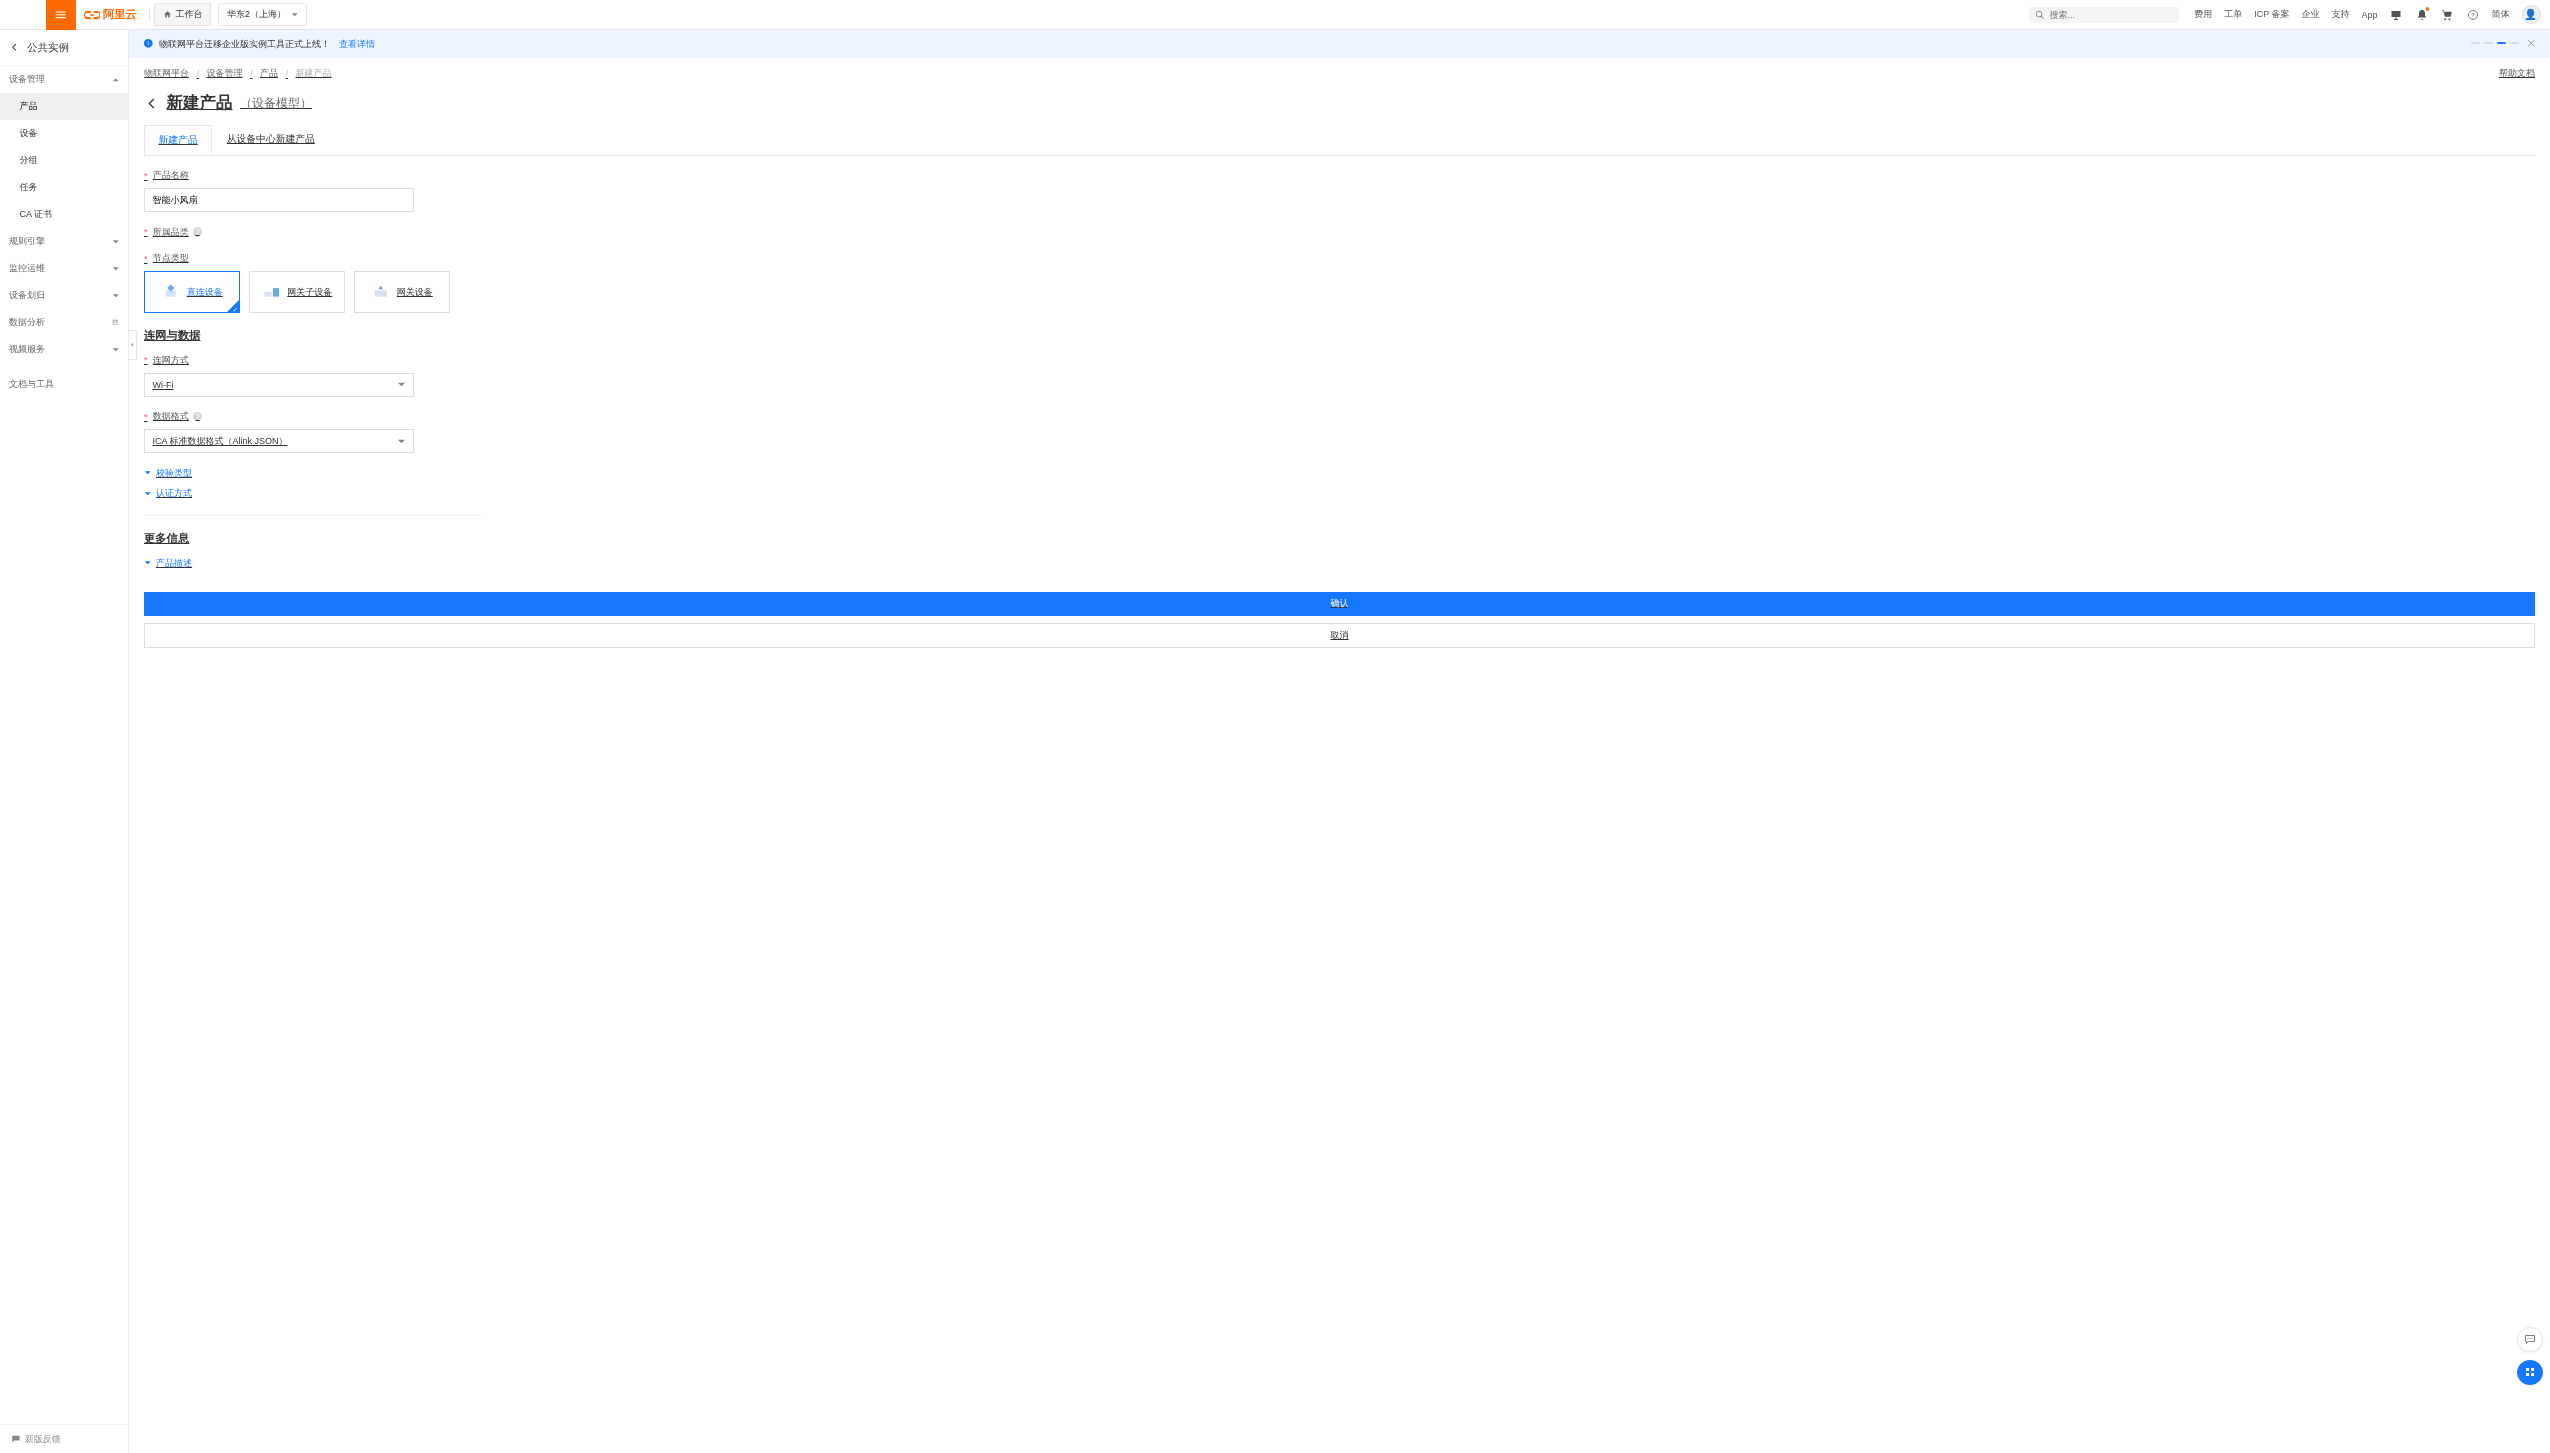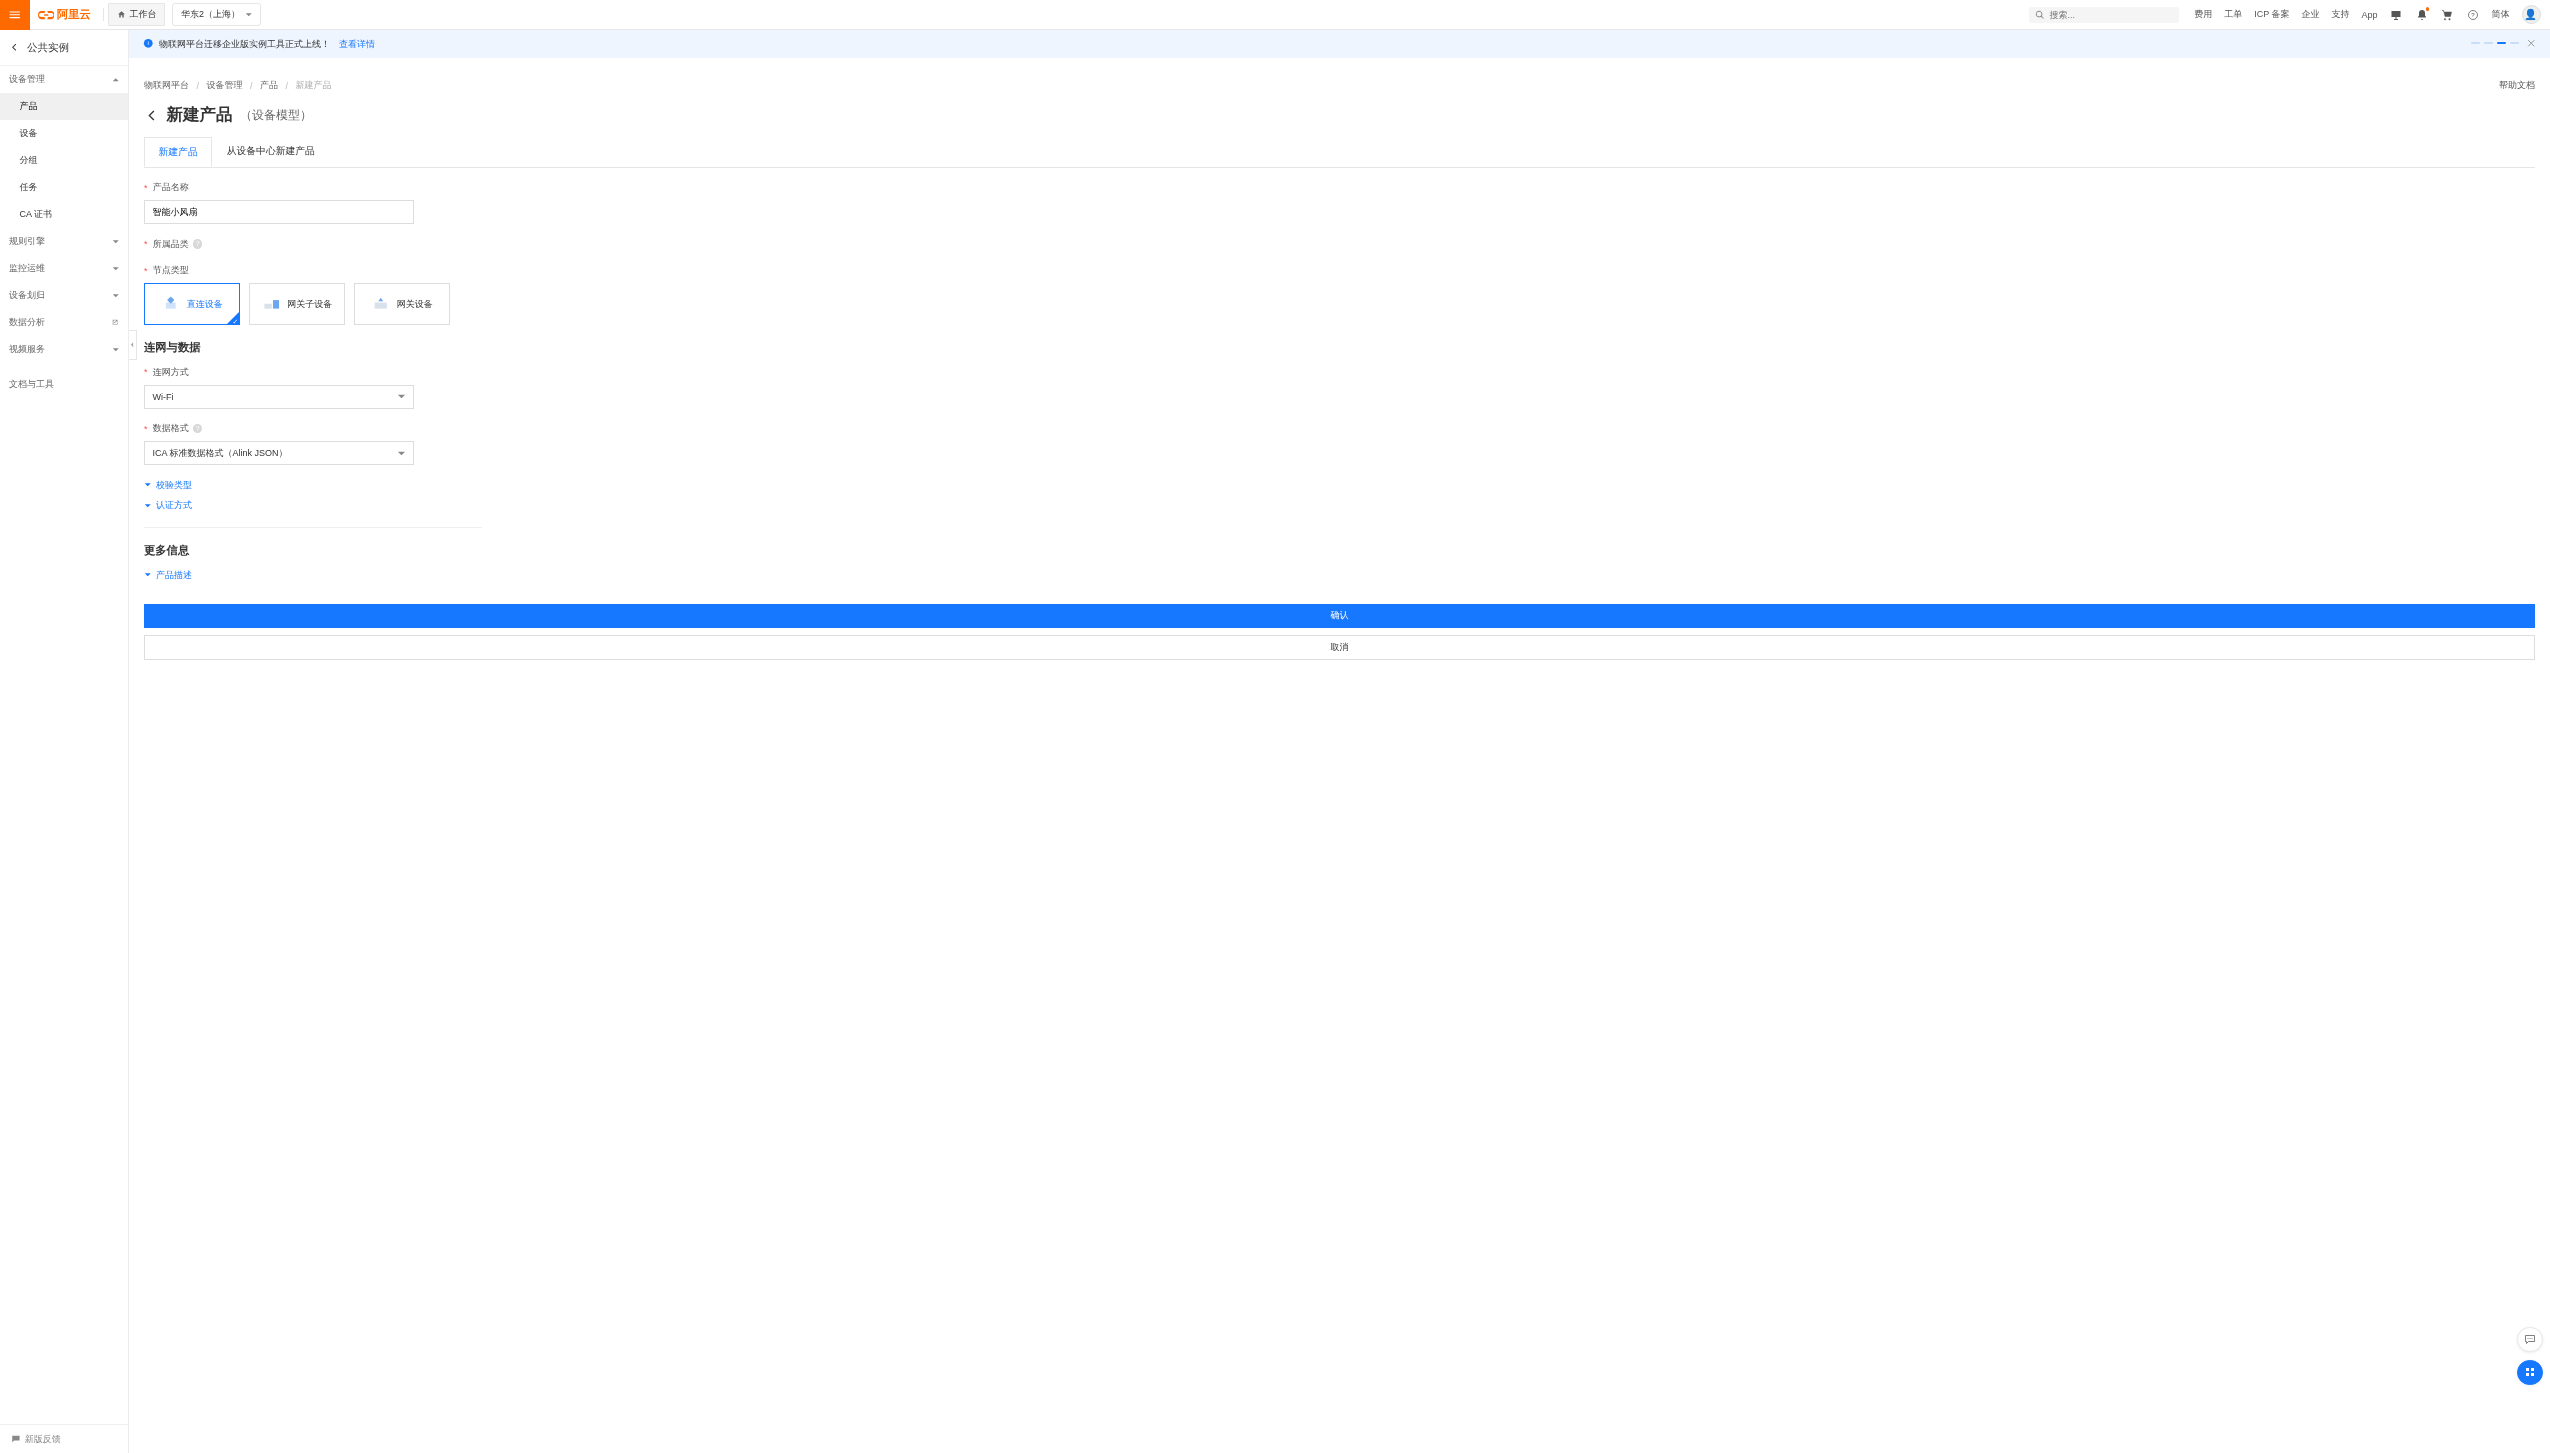--- a/index.html
+++ b/index.html
@@ -1,20 +1,20 @@
 <!DOCTYPE html>
 <html><head>
 <meta charset="utf-8">
 <style>
 * { box-sizing: border-box; margin: 0; padding: 0; font-family: -apple-system, "PingFang SC", "Microsoft YaHei", sans-serif; }
 html, body { width: 100%; height: 100%; background: #fff; color: #333; font-size: 9.8px; }
 a { text-decoration: none; color: inherit; }
 
 
-.header { height: 30px; background: #fff; border-bottom: 0.8px solid #e6e6e6; display: flex; align-items: center; padding-right: 9px; }
+.header { height: 30px; background: #fff; border-bottom: 0.8px solid #e6e6e6; display: flex; align-items: center; padding-right: 9px; padding-left: 46px; }
 .menu-btn { width: 30px; height: 30px; background: #ff6a00; display: flex; align-items: center; justify-content: center; cursor: pointer; }
 .menu-btn svg { width: 13.5px; height: 13.5px; }
 .logo { display: flex; align-items: center; gap: 3px; padding: 0 7.5px; color: #ff6a00; font-weight: 600; font-size: 11.3px; }
 .logo svg { width: 16.5px; height: 12px; }
 .divider-v { width: 0.8px; height: 13.5px; background: #e6e6e6; margin: 0 4.5px; }
 .header-btn { display: flex; align-items: center; gap: 3.8px; background: #f5f5f5; border: 0.8px solid #e6e6e6; border-radius: 1px; padding: 3.8px 7.5px; font-size: 9px; cursor: pointer; }
 .header-sel { margin-left: 7.5px; display: flex; align-items: center; gap: 4.5px; padding: 3.8px 7.5px; font-size: 9px; cursor: pointer; border: 0.8px solid #e6e6e6; border-radius: 3px; }
 .header .spacer { flex: 1; }
 .search-box { display: flex; align-items: center; background: #f5f5f5; border-radius: 3px; padding: 3px 6px; width: 150px; gap: 4.5px; }
 .search-box input { border: none; background: transparent; outline: none; font-size: 9px; flex: 1; }
@@ -37,21 +37,21 @@
 .main { flex: 1; overflow: auto; background: #fff; position: relative; }
 .banner { display: flex; align-items: flex-start; gap: 6px; background: #eef5fe; color: #333; padding: 7.5px 13.5px; font-size: 9px; }
 .banner svg.info { width: 10.5px; height: 10.5px; }
 .banner .link { color: #1677ff; margin-left: 3px; cursor: pointer; }
 .banner .right { margin-left: auto; display: flex; align-items: center; gap: 7.5px; }
 .dotsbar { display: flex; gap: 3.8px; }
 .dotsbar span { width: 9px; height: 2.3px; border-radius: 1.5px; background: #c9ddf6; }
 .dotsbar span.on { background: #1677ff; }
 .banner .close { width: 10.5px; height: 10.5px; cursor: pointer; }
 
-.content { padding: 21px 15px 18px 15px; }
+.content { padding: 9px 15px 18px 15px; text-decoration: underline; }
 .crumbs { font-size: 9px; color: #666; display: flex; align-items: center; gap: 7.5px; margin-bottom: 12px; }
 .crumbs .sep { color: #bbb; }
 .crumbs .cur { color: #aaa; }
 .crumbs .help { margin-left: auto; color: #555; cursor: pointer; }
 .page-title-row { display: flex; align-items: center; gap: 7.5px; margin-bottom: 10.5px; }
 .page-title-row .back { width: 15px; height: 15px; cursor: pointer; }
 .page-title { font-size: 16.5px; font-weight: 600; }
 .page-subtitle { font-size: 12px; color: #666; }
 
 .tabs { display: flex; border-bottom: 0.8px solid #e6e6e6; margin-bottom: 13.5px; }

